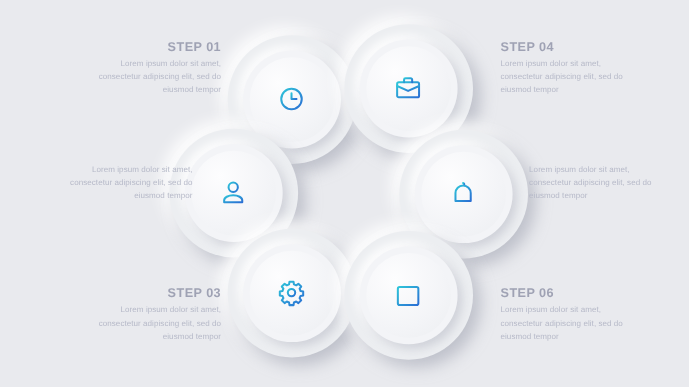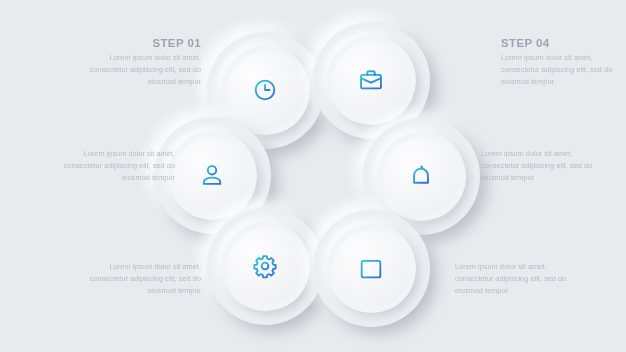--- a/index.html
+++ b/index.html
@@ -93,21 +93,21 @@
   .step-desc {
     font-size:7.3px;
     line-height:1.62;
     color:#b6b9c8;
     letter-spacing:0.05px;
   }
 
   .s1 { left:78px;  top:37px;  }
   .s2 { left:52px;  top:148px; }
   .s3 { left:78px;  top:261px; }
-  .s4 { left:455px; top:37px;margin-left:46px;  }
+  .s4 { left:455px; top:37px;  }
   .s5 { left:481px; top:148px; }
   .s6 { left:455px; top:261px; }
 </style>
 </head>
 <body>
 
 <div id="infographic">
 
   <svg width="0" height="0" style="position:absolute">
     <defs>
@@ -205,29 +205,31 @@
   <div class="step s1 right-align">
     <div class="step-title">STEP 01</div>
     <div class="step-desc">Lorem ipsum dolor sit amet, consectetur adipiscing elit, sed do eiusmod tempor</div>
   </div>
 
   <div class="step s2 right-align">
     <div class="step-desc">Lorem ipsum dolor sit amet, consectetur adipiscing elit, sed do eiusmod tempor</div>
   </div>
 
   <div class="step s3 right-align">
+    <div class="step-title">STEP 03</div>
     <div class="step-desc">Lorem ipsum dolor sit amet, consectetur adipiscing elit, sed do eiusmod tempor</div>
   </div>
 
   <div class="step s4 left-align">
     <div class="step-title">STEP 04</div>
     <div class="step-desc">Lorem ipsum dolor sit amet, consectetur adipiscing elit, sed do eiusmod tempor</div>
   </div>
 
   <div class="step s5 left-align">
     <div class="step-desc">Lorem ipsum dolor sit amet, consectetur adipiscing elit, sed do eiusmod tempor</div>
   </div>
 
   <div class="step s6 left-align">
+    <div class="step-title">STEP 06</div>
     <div class="step-desc">Lorem ipsum dolor sit amet, consectetur adipiscing elit, sed do eiusmod tempor</div>
   </div>
 
 </div>
 
 </body></html>

